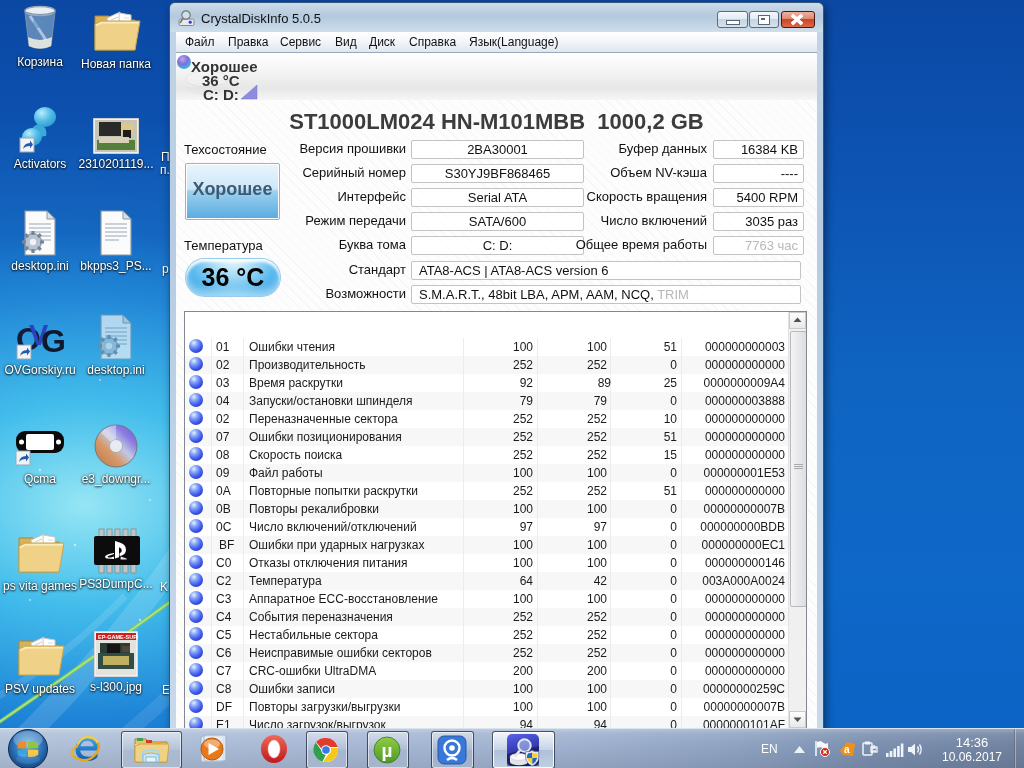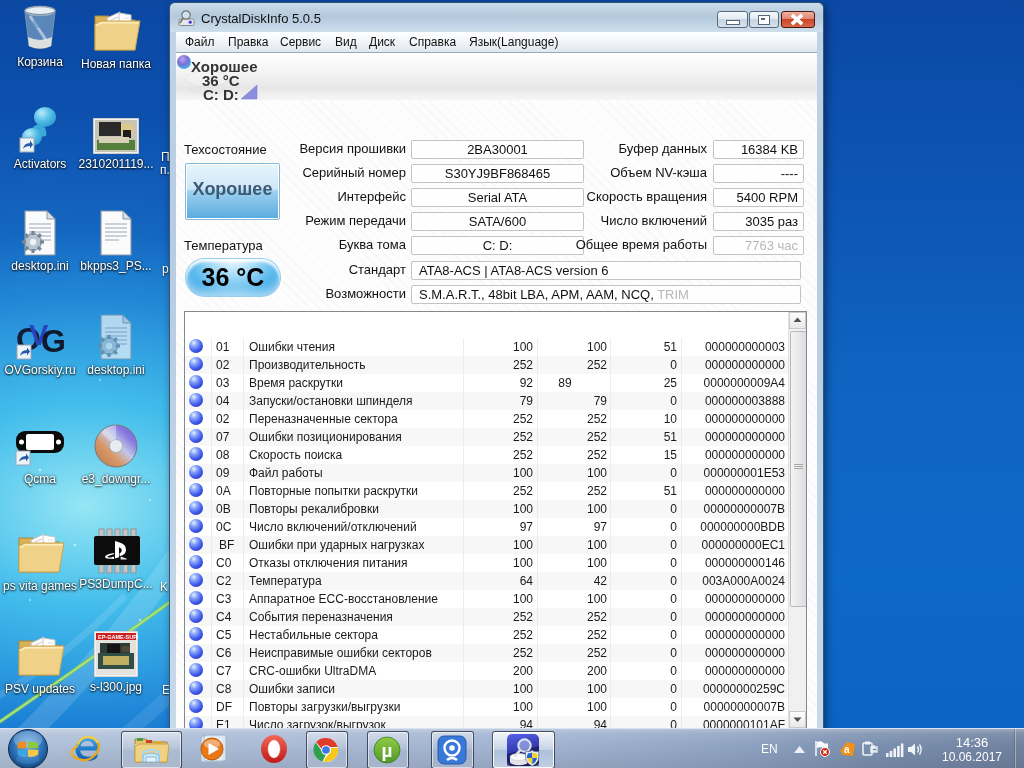--- a/index.html
+++ b/index.html
@@ -358,20 +358,21 @@
       </svg>
 <div style="position:absolute;left:15px;top:5px;font-size:15px;font-weight:bold;color:#333">Хорошее</div>
    <div style="position:absolute;left:26px;top:19px;font-size:15px;font-weight:bold;color:#333">36 °C</div>
    <div style="position:absolute;left:27px;top:33px;font-size:15px;font-weight:bold;color:#333">C: D:</div>
    <svg width="20" height="16" style="position:absolute;left:63px;top:31px">
         <path d="M 18 1 L 18 15 L 2 15 Z" fill="#8d8de0" stroke="#7777cc" stroke-width="0.5"></path>
       </svg>
  </div>
  <div id="content">
   <div class="hatch"></div>
+  <div id="bigtitle">ST1000LM024 HN-M101MBB&nbsp; 1000,2 GB</div>
   <div class="flabel" style="left:8px;top:42px;width:85px;text-align:left">Техсостояние</div>
   <div id="goodbtn">Хорошее</div>
   <div class="flabel" style="left:8px;top:138px;width:95px;text-align:left">Температура</div>
   <div id="temppill">36 °C</div>
   <div id="fields">
 <div class="flabel" style="left:80px;top:40.5px;width:150px">Версия прошивки</div>
 <div class="fbox cen" style="left:235px;top:39.5px;width:171px">2BA30001</div>
 <div class="flabel" style="left:80px;top:64.7px;width:150px">Серийный номер</div>
 <div class="fbox cen" style="left:235px;top:63.7px;width:171px">S30YJ9BF868465</div>
 <div class="flabel" style="left:80px;top:88.9px;width:150px">Интерфейс</div>
@@ -431,21 +432,21 @@
 <div class="ball"></div>
 <div class="vsep" style="left:25.5px"></div>
 <div class="vsep" style="left:57.5px"></div>
 <div class="vsep" style="left:277.8px"></div>
 <div class="vsep" style="left:351.8px"></div>
 <div class="vsep" style="left:424.9px"></div>
 <div class="vsep" style="left:495.7px"></div>
 <div class="tcell" style="left:31px">03</div>
 <div class="tcell" style="left:64px">Время раскрутки</div>
 <div class="tcell" style="left:288px;width:60px;text-align:right">92</div>
-<div class="tcell" style="left:350px;width:60px;text-align:center">89</div>
+<div class="tcell" style="left:366px;width:60px;text-align:right">89</div>
 <div class="tcell" style="left:432px;width:60px;text-align:right">25</div>
 <div class="tcell" style="left:490px;width:110px;text-align:right">0000000009A4</div>
 </div>
 <div class="trow alt" style="top:79.5px">
 <div class="ball"></div>
 <div class="vsep" style="left:25.5px"></div>
 <div class="vsep" style="left:57.5px"></div>
 <div class="vsep" style="left:277.8px"></div>
 <div class="vsep" style="left:351.8px"></div>
 <div class="vsep" style="left:424.9px"></div>

